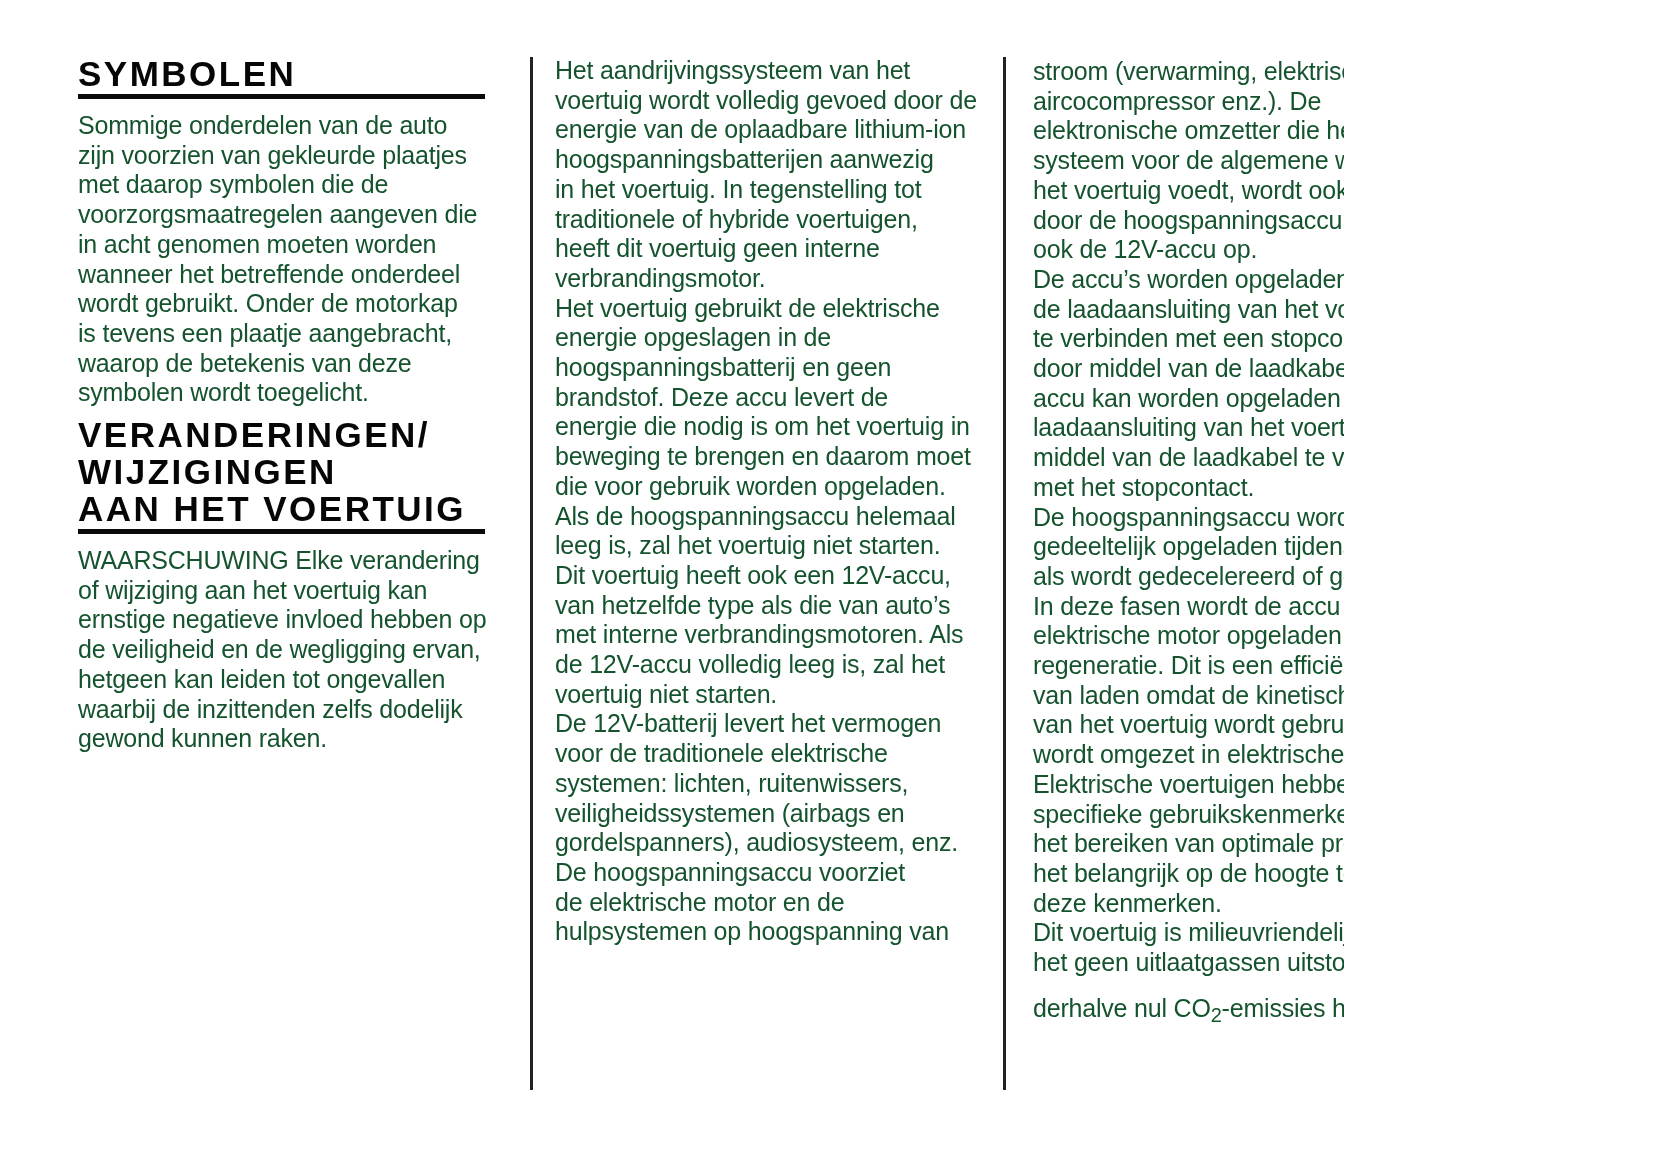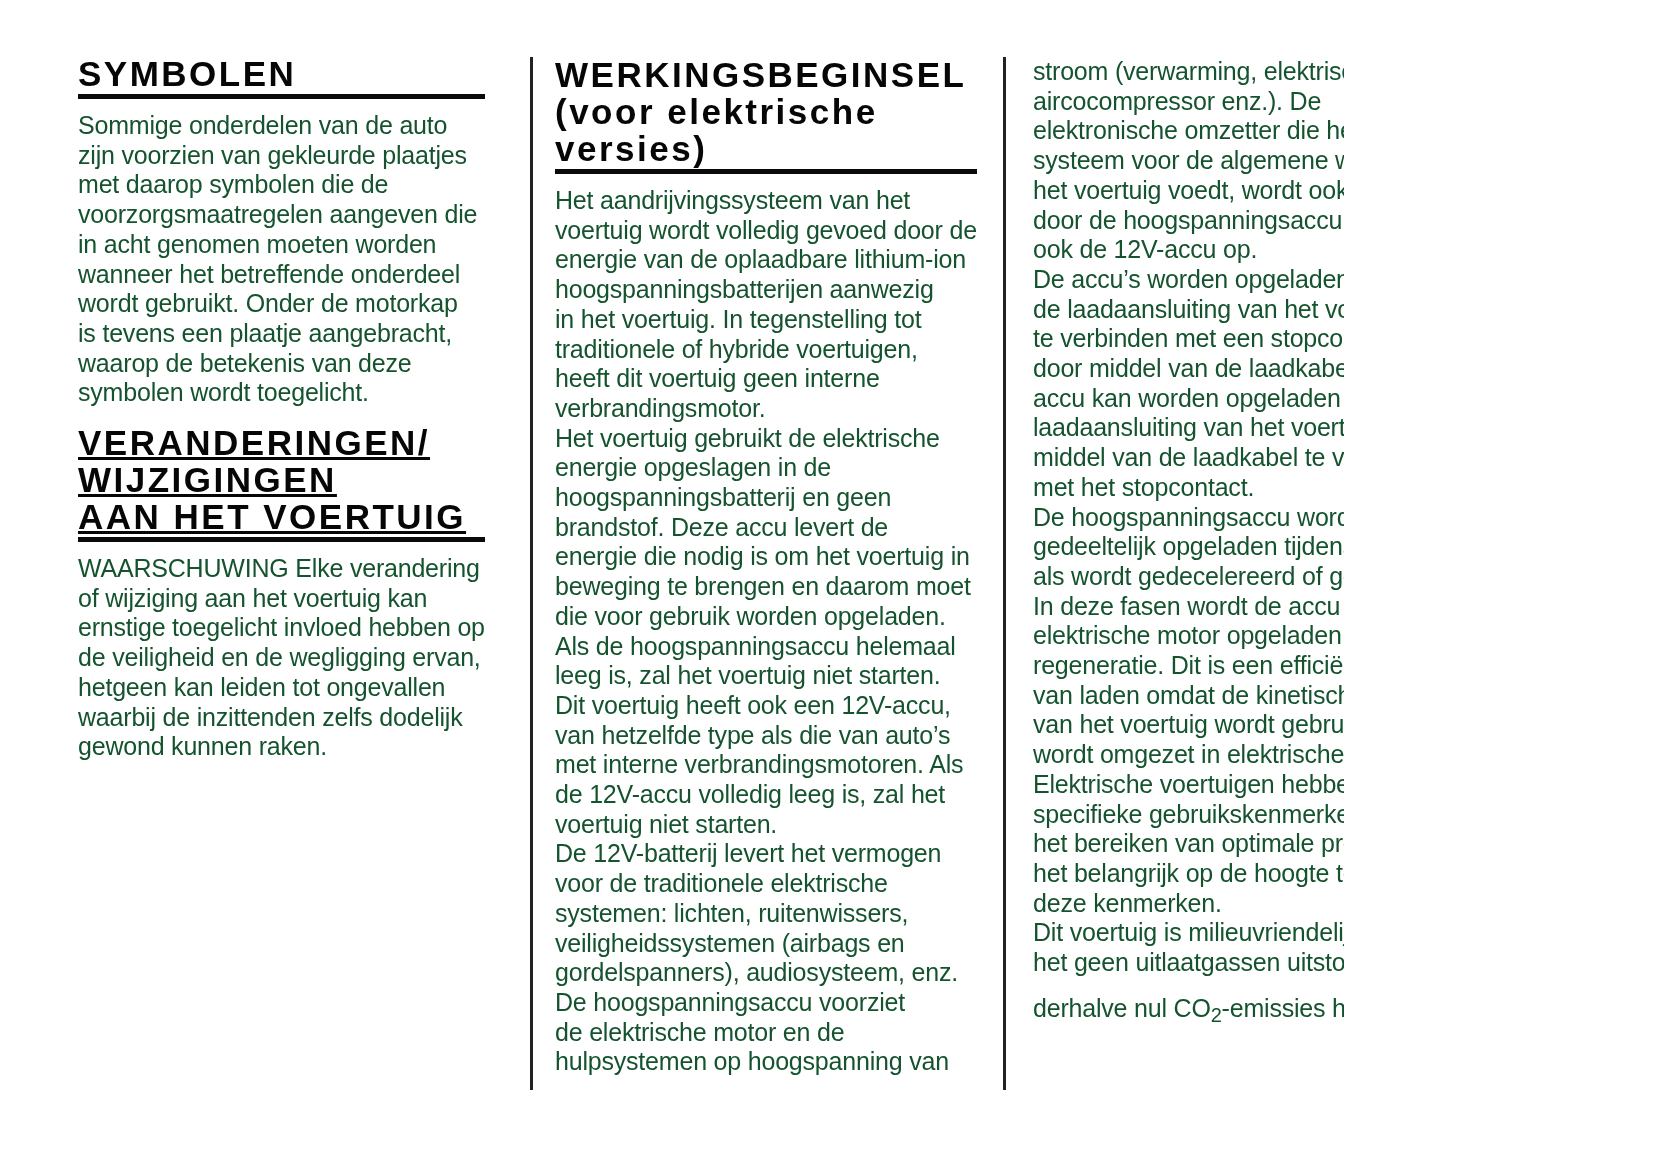--- a/index.html
+++ b/index.html
@@ -37,22 +37,21 @@
     padding: 0 0 2px 0;
     font-size: 35px;
     line-height: 37px;
     font-weight: 700;
     letter-spacing: 2.5px;
     color: #060606;
     border-bottom: 5px solid #0a0a0a;
     white-space: pre-line;
   }
   .section + .section h2.heading {
-    margin-top: 16px;
-    text-decoration: underline;
+    margin-top: 8px;
   }
   p.body {
     margin: 0;
     font-size: 25px;
     line-height: 29.7px;
     font-weight: 400;
     color: #14532d;
     letter-spacing: -0.2px;
     white-space: pre;
   }
@@ -92,35 +91,32 @@
 is tevens een plaatje aangebracht,
 waarop de betekenis van deze
 symbolen wordt toegelicht.</p>
     </section>
     <section class="section">
       <h2 class="heading">VERANDERINGEN/
 WIJZIGINGEN
 AAN HET VOERTUIG</h2>
       <p class="body">WAARSCHUWING Elke verandering
 of wijziging aan het voertuig kan
-ernstige toegelicht invloed hebben op
+ernstige negatieve invloed hebben op
 de veiligheid en de wegligging ervan,
 hetgeen kan leiden tot ongevallen
 waarbij de inzittenden zelfs dodelijk
 gewond kunnen raken.</p>
     </section>
   </div>
 
   <div class="divider divider-1"></div>
 
   <div class="column col2">
     <section class="section">
-      <h2 class="heading">WERKINGSBEGINSEL
-(voor elektrische
-versies)</h2>
       <p class="body">Het aandrijvingssysteem van het
 voertuig wordt volledig gevoed door de
 energie van de oplaadbare lithium-ion
 hoogspanningsbatterijen aanwezig
 in het voertuig. In tegenstelling tot
 traditionele of hybride voertuigen,
 heeft dit voertuig geen interne
 verbrandingsmotor.
 Het voertuig gebruikt de elektrische
 energie opgeslagen in de

